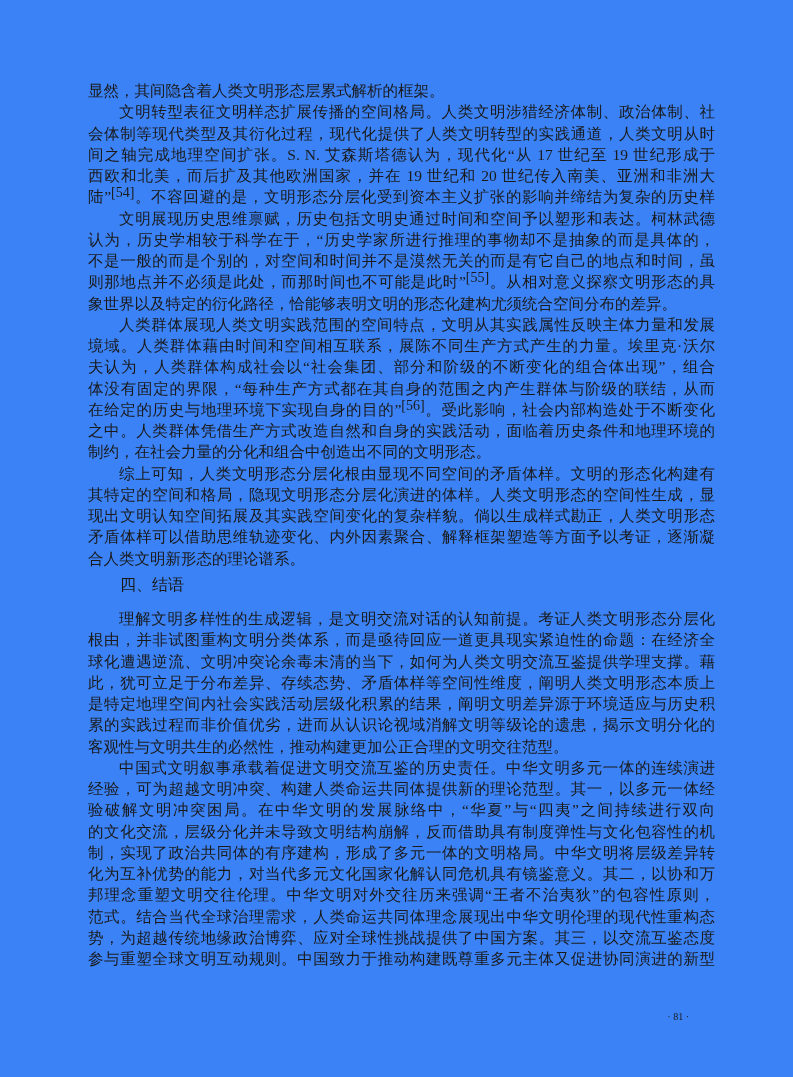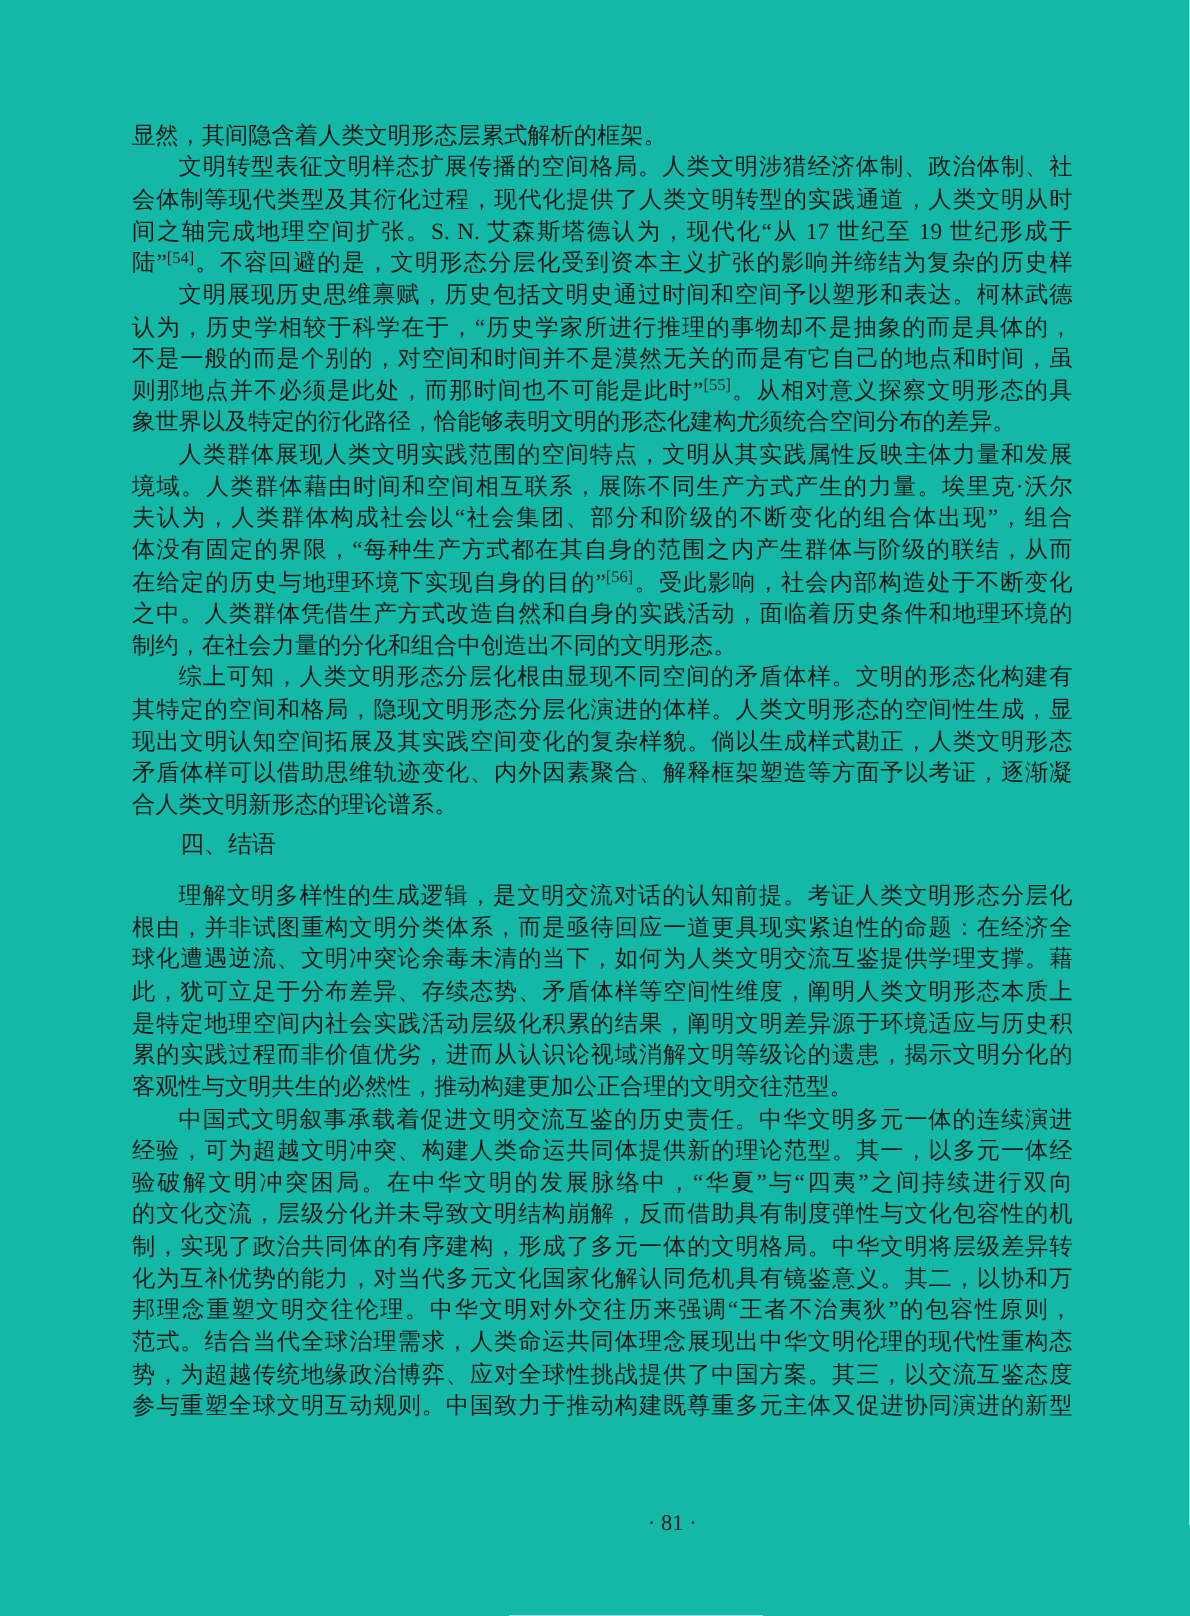--- a/index.html
+++ b/index.html
@@ -4,21 +4,21 @@
 <style>
   html, body {
     margin: 0;
     padding: 0;
     background: #fdfdfd;
   }
   #page {
     position: relative;
     width: 793px;
     height: 1077px;
-    background: #14b8a6;
+    background: #3b82f6;
     color: #1a1a1a;
     font-family: "Liberation Serif", "DejaVu Serif", serif;
     overflow: hidden;
     box-sizing: border-box;
   }
   #text-column {
     position: absolute;
     left: 88px;
     top: 80px;
     width: 627px;
@@ -30,61 +30,62 @@
     height: 21.25px;
     overflow: hidden;
     text-align: justify;
     text-align-last: justify;
     word-break: break-all;
     white-space: normal;
   }
   .line.indent { text-indent: 2em; }
   .line.endline { text-align-last: left; }
   .line sup {
-    font-size: 11px;
+    font-size: 14px;
     line-height: 0;
     vertical-align: 5px;
     letter-spacing: 0;
     font-family: Liberation Serif, serif;
   }
   .heading {
     font-family: "Liberation Sans", "DejaVu Sans", sans-serif;
     font-weight: 400;
     font-size: 16px;
     line-height: 21.25px;
     margin-top: 5px;
     margin-bottom: 13px;
     padding-left: 2em;
     text-align: left;
   }
   #page-number {
     position: absolute;
-    right: 61px;
+    right: 90px;
     top: 1006px;
     width: 300px;
-    text-align: left;
+    text-align: right;
     padding-right: 14px;
     box-sizing: border-box;
-    font-size: 15px;
+    font-size: 10px;
     line-height: 21px;
     color: #1a1a1a;
   }
 </style>
 </head>
 <body>
 
 <div id="page">
   <div id="text-column">
       <div class="paragraph">
         <div class="line endline">显然，其间隐含着人类文明形态层累式解析的框架。</div>
       </div>
       <div class="paragraph">
         <div class="line indent">文明转型表征文明样态扩展传播的空间格局。人类文明涉猎经济体制、政治体制、社</div>
         <div class="line">会体制等现代类型及其衍化过程，现代化提供了人类文明转型的实践通道，人类文明从时</div>
         <div class="line">间之轴完成地理空间扩张。S. N. 艾森斯塔德认为，现代化“从 17 世纪至 19 世纪形成于</div>
+        <div class="line">西欧和北美，而后扩及其他欧洲国家，并在 19 世纪和 20 世纪传入南美、亚洲和非洲大</div>
         <div class="line">陆”<sup>[54]</sup>。不容回避的是，文明形态分层化受到资本主义扩张的影响并缔结为复杂的历史样</div>
       </div>
       <div class="paragraph">
         <div class="line indent">文明展现历史思维禀赋，历史包括文明史通过时间和空间予以塑形和表达。柯林武德</div>
         <div class="line">认为，历史学相较于科学在于，“历史学家所进行推理的事物却不是抽象的而是具体的，</div>
         <div class="line">不是一般的而是个别的，对空间和时间并不是漠然无关的而是有它自己的地点和时间，虽</div>
         <div class="line">则那地点并不必须是此处，而那时间也不可能是此时”<sup>[55]</sup>。从相对意义探察文明形态的具</div>
         <div class="line endline">象世界以及特定的衍化路径，恰能够表明文明的形态化建构尤须统合空间分布的差异。</div>
       </div>
       <div class="paragraph">

